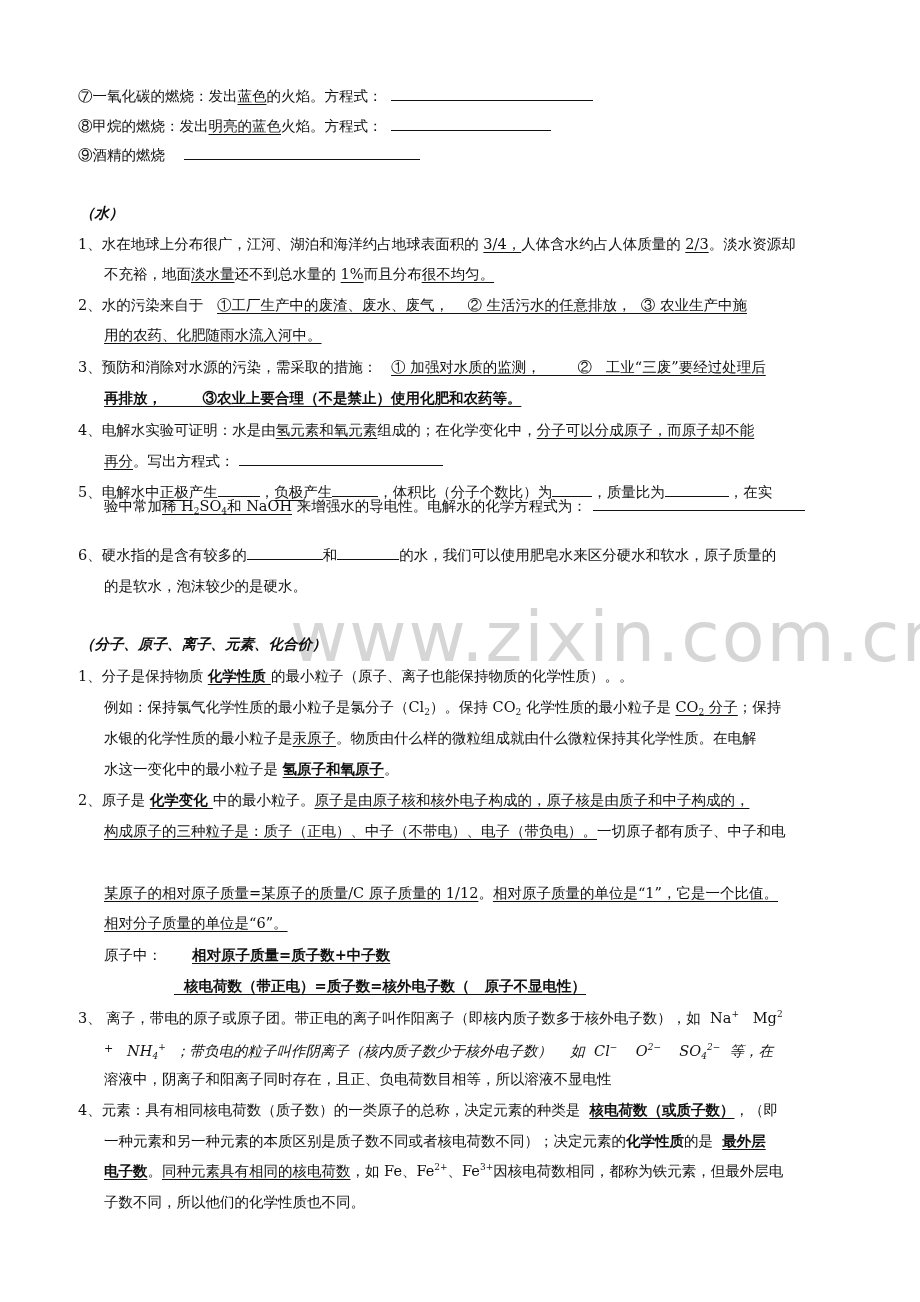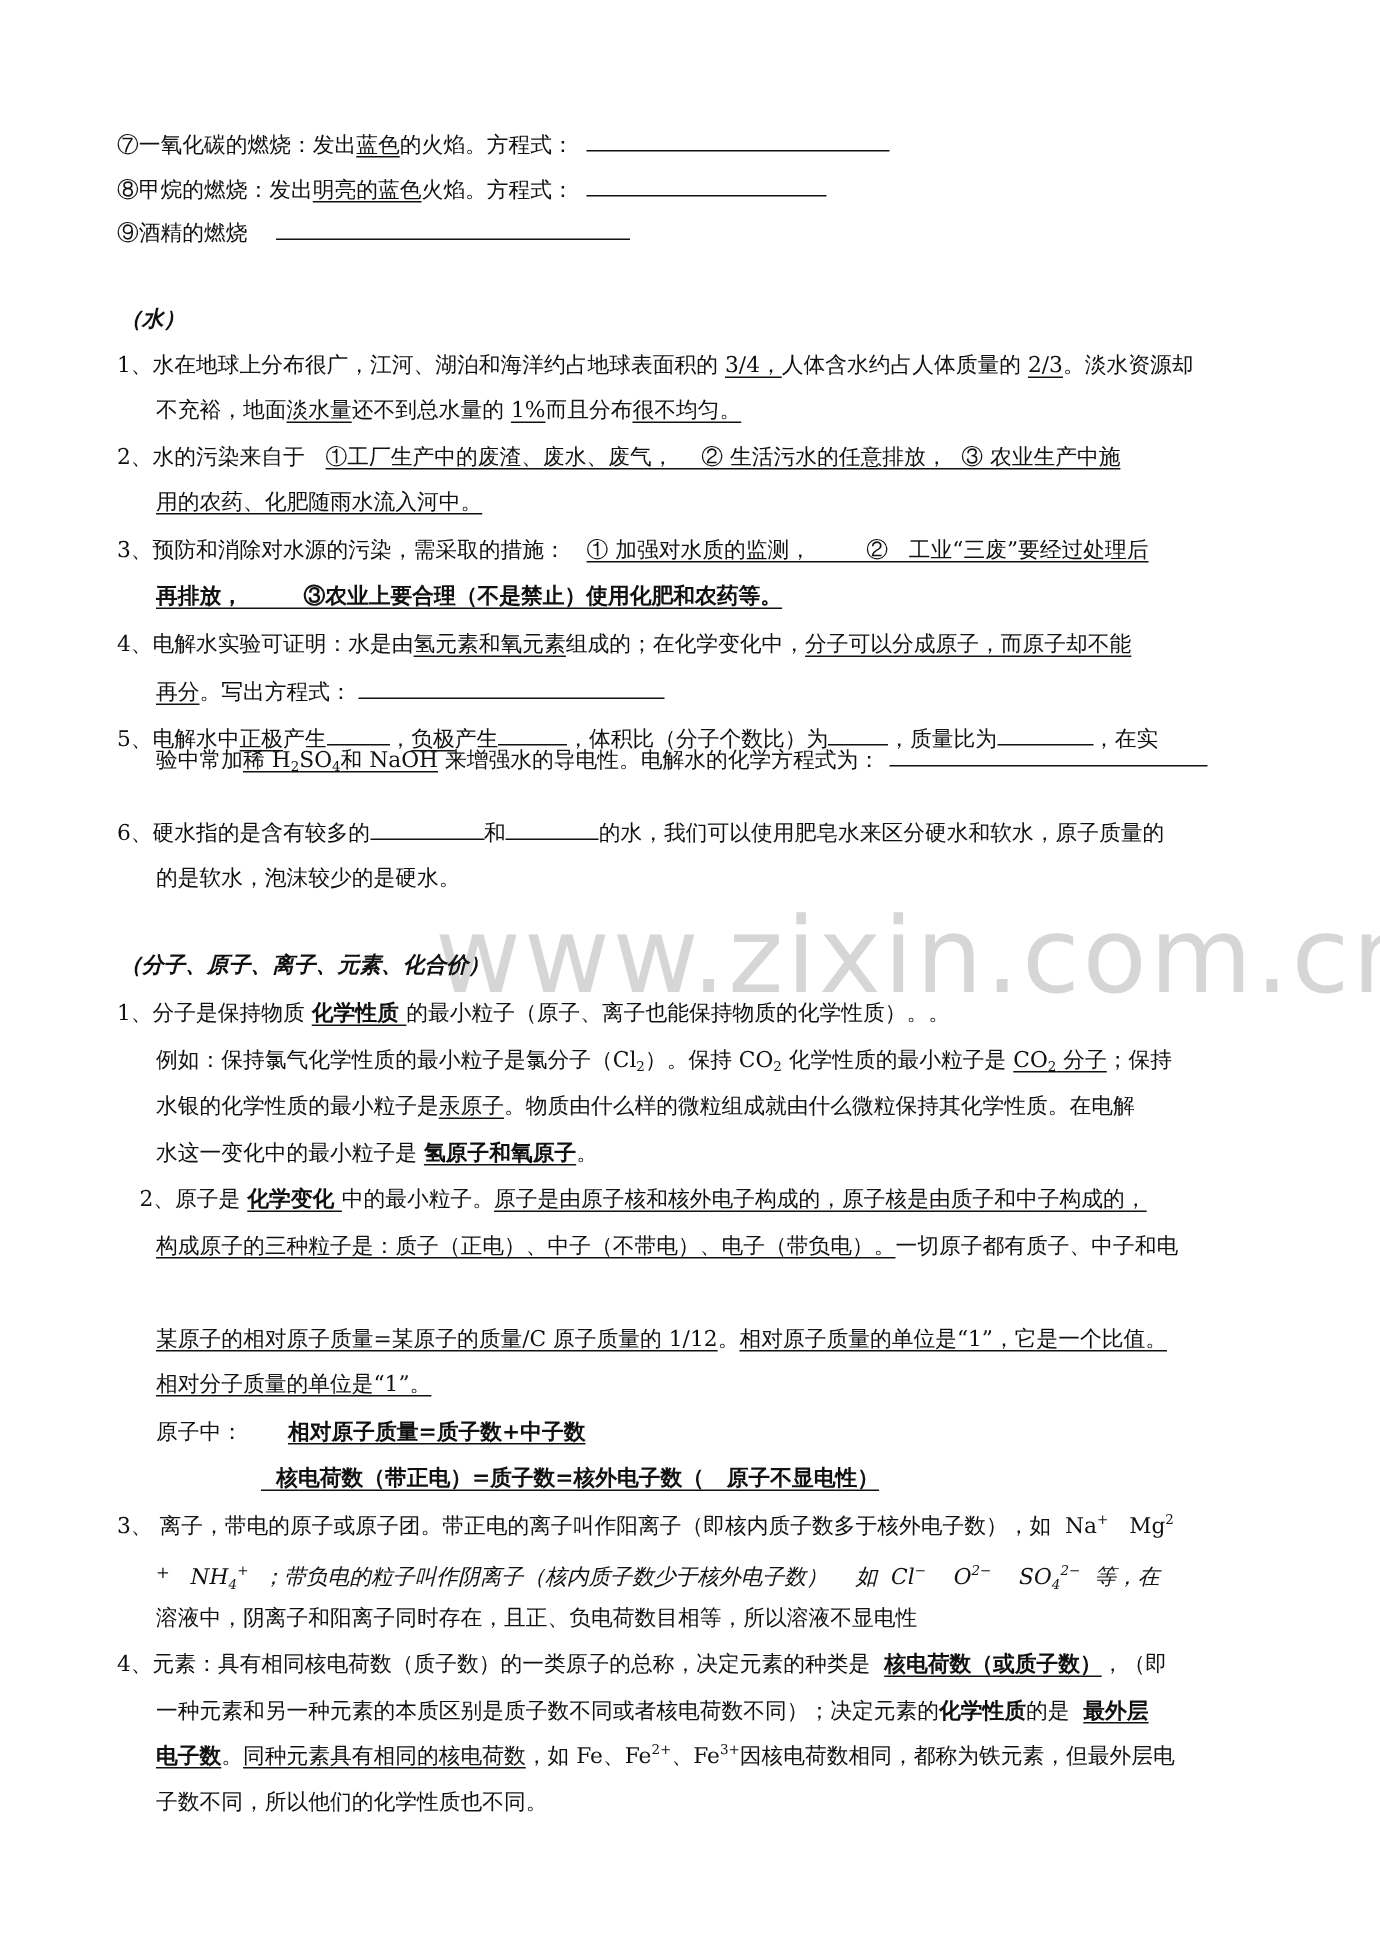--- a/index.html
+++ b/index.html
@@ -89,31 +89,31 @@
   <div class="ln" style="left:104px;top:697px;">
     <span>例如：保持氯气化学性质的最小粒子是氯分子（Cl</span><sub>2</sub><span>）。保持 CO</span><sub>2</sub><span> 化学性质的最小粒子是 </span><span class="u"><span>CO</span><sub>2</sub><span> 分子</span></span><span>；保持</span>
   </div>
   <div class="ln" style="left:104px;top:728px;">
     <span>水银的化学性质的最小粒子是</span><span class="u">汞原子</span><span>。物质由什么样的微粒组成就由什么微粒保持其化学性质。在电解</span>
   </div>
   <div class="ln" style="left:104px;top:759px;">
     <span>水这一变化中的最小粒子是 </span><span class="u b">氢原子和氧原子</span><span>。</span>
   </div>
 
-  <div class="ln" style="left:78px;top:790px;margin-left:15px;">
+  <div class="ln" style="left:78px;top:790px;">
     <span>2、原子是 </span><span class="u b">化学变化 </span><span>中的最小粒子。</span><span class="u">原子是由原子核和核外电子构成的，原子核是由质子和中子构成的，</span>
   </div>
   <div class="ln" style="left:104px;top:821px;">
     <span class="u">构成原子的三种粒子是：质子（正电）、中子（不带电）、电子（带负电）。</span><span>一切原子都有质子、中子和电</span>
   </div>
   <div class="ln" style="left:104px;top:883px;">
     <span class="u">某原子的相对原子质量=某原子的质量/C 原子质量的 1/12</span><span>。</span><span class="u">相对原子质量的单位是“1”，它是一个比值。</span>
   </div>
   <div class="ln" style="left:104px;top:913px;">
-    <span class="u">相对分子质量的单位是“1”。</span>
+    <span class="u">相对分子质量的单位是“6”。</span>
   </div>
   <div class="ln" style="left:104px;top:945px;">
     <span>原子中：</span><span style="display:inline-block;width:30px;"></span><span class="u b">相对原子质量=质子数+中子数 </span>
   </div>
   <div class="ln" style="left:174px;top:976px;">
     <span class="u b" style="white-space:pre">  核电荷数（带正电）=质子数=核外电子数（   原子不显电性）</span>
   </div>
 
   <div class="ln" style="left:78px;top:1008px;">
     <span style="white-space:pre">3、 离子，带电的原子或原子团。带正电的离子叫作阳离子（即核内质子数多于核外电子数），如  Na</span><sup>+</sup><span style="white-space:pre">   Mg</span><sup>2</sup>

